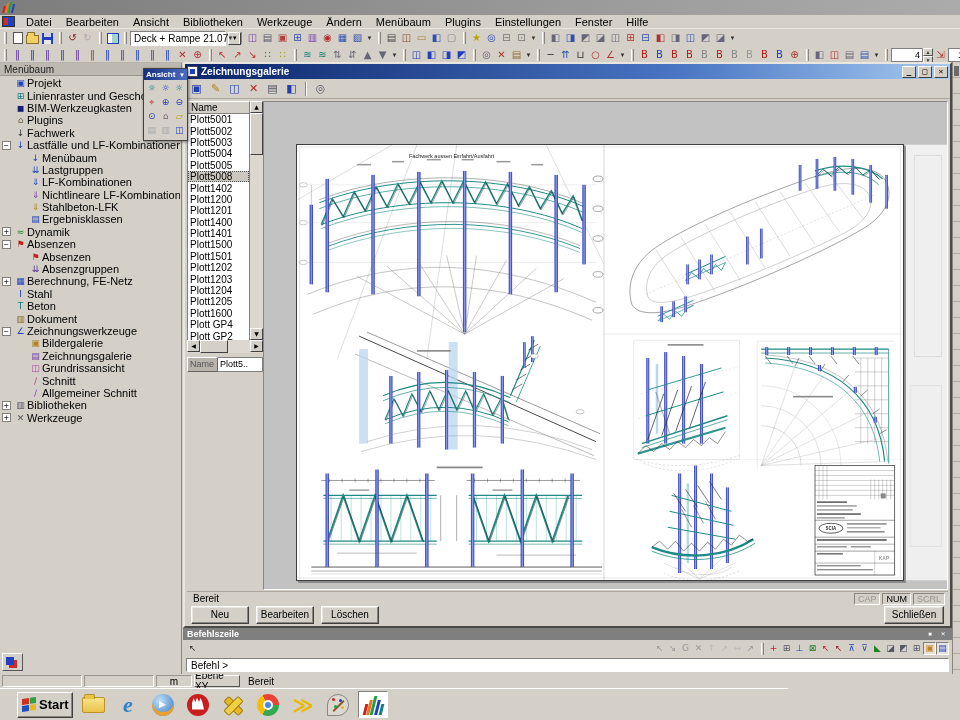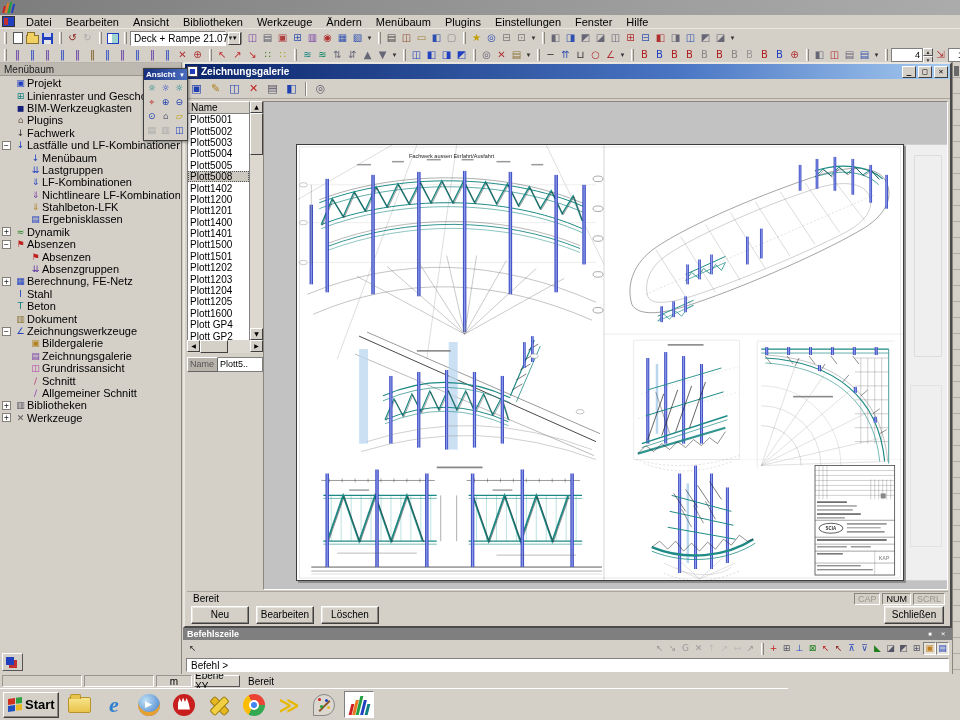--- a/index.html
+++ b/index.html
@@ -140,21 +140,21 @@
   #rightstrip::before{content:"";position:absolute;left:1px;top:4px;width:5px;height:10px;background:#6a6a6a}
 
   
   #statusbar{position:absolute;left:0;top:674px;width:960px;height:14px;background:#d4d0c8;display:flex;font-size:10px;padding:1px 2px;gap:2px}
   .scell{border:1px solid;border-color:#9a968e #fff #fff #9a968e;display:flex;align-items:center;justify-content:center;height:12px}
   .scell.raised{border-color:#fff #555 #555 #fff;background:#d4d0c8}
   .scell.txt{justify-content:flex-start;padding-left:5px}
 
   
   #taskbar{position:absolute;left:0;top:688px;width:788px;height:32px;background:#d4d0c8;border-top:1px solid #fff;
-    display:flex;align-items:center;gap:5px;padding:2px 3px}
+    display:flex;align-items:center;gap:5px;padding:2px 17px}
   .start{width:56px;height:26px;background:#d4d0c8;border:1px solid;border-color:#fff #404040 #404040 #fff;
     box-shadow:inset -1px -1px #8a867e;display:flex;align-items:center;gap:3px;padding:0 4px;font-weight:bold;font-size:13px;flex:none}
   .flag{width:14px;height:13px;display:grid;grid-template-columns:1fr 1fr;grid-template-rows:1fr 1fr;gap:1px;transform:skewY(-8deg);flex:none}
   .flag i:nth-child(1){background:#d03020}.flag i:nth-child(2){background:#30a040}
   .flag i:nth-child(3){background:#2050c0}.flag i:nth-child(4){background:#e8b820}
   .qicon{width:30px;height:27px;display:flex;align-items:center;justify-content:center;flex:none}
   .qicon.active{background:#fff;border:1px solid;border-color:#808080 #fff #fff #808080}
   .folder-ic{width:23px;height:16px;background:linear-gradient(#f7e48a,#e8c34a);border:1px solid #b8932a;border-radius:2px;position:relative}
   .folder-ic::before{content:"";position:absolute;top:-4px;left:1px;width:9px;height:4px;background:#e8c34a;border:1px solid #b8932a;border-bottom:none;border-radius:2px 2px 0 0}
   .ie-ic{font-size:22px;line-height:20px;color:#2f7fd0;font-style:italic;font-weight:bold;font-family:"Liberation Serif",serif}

